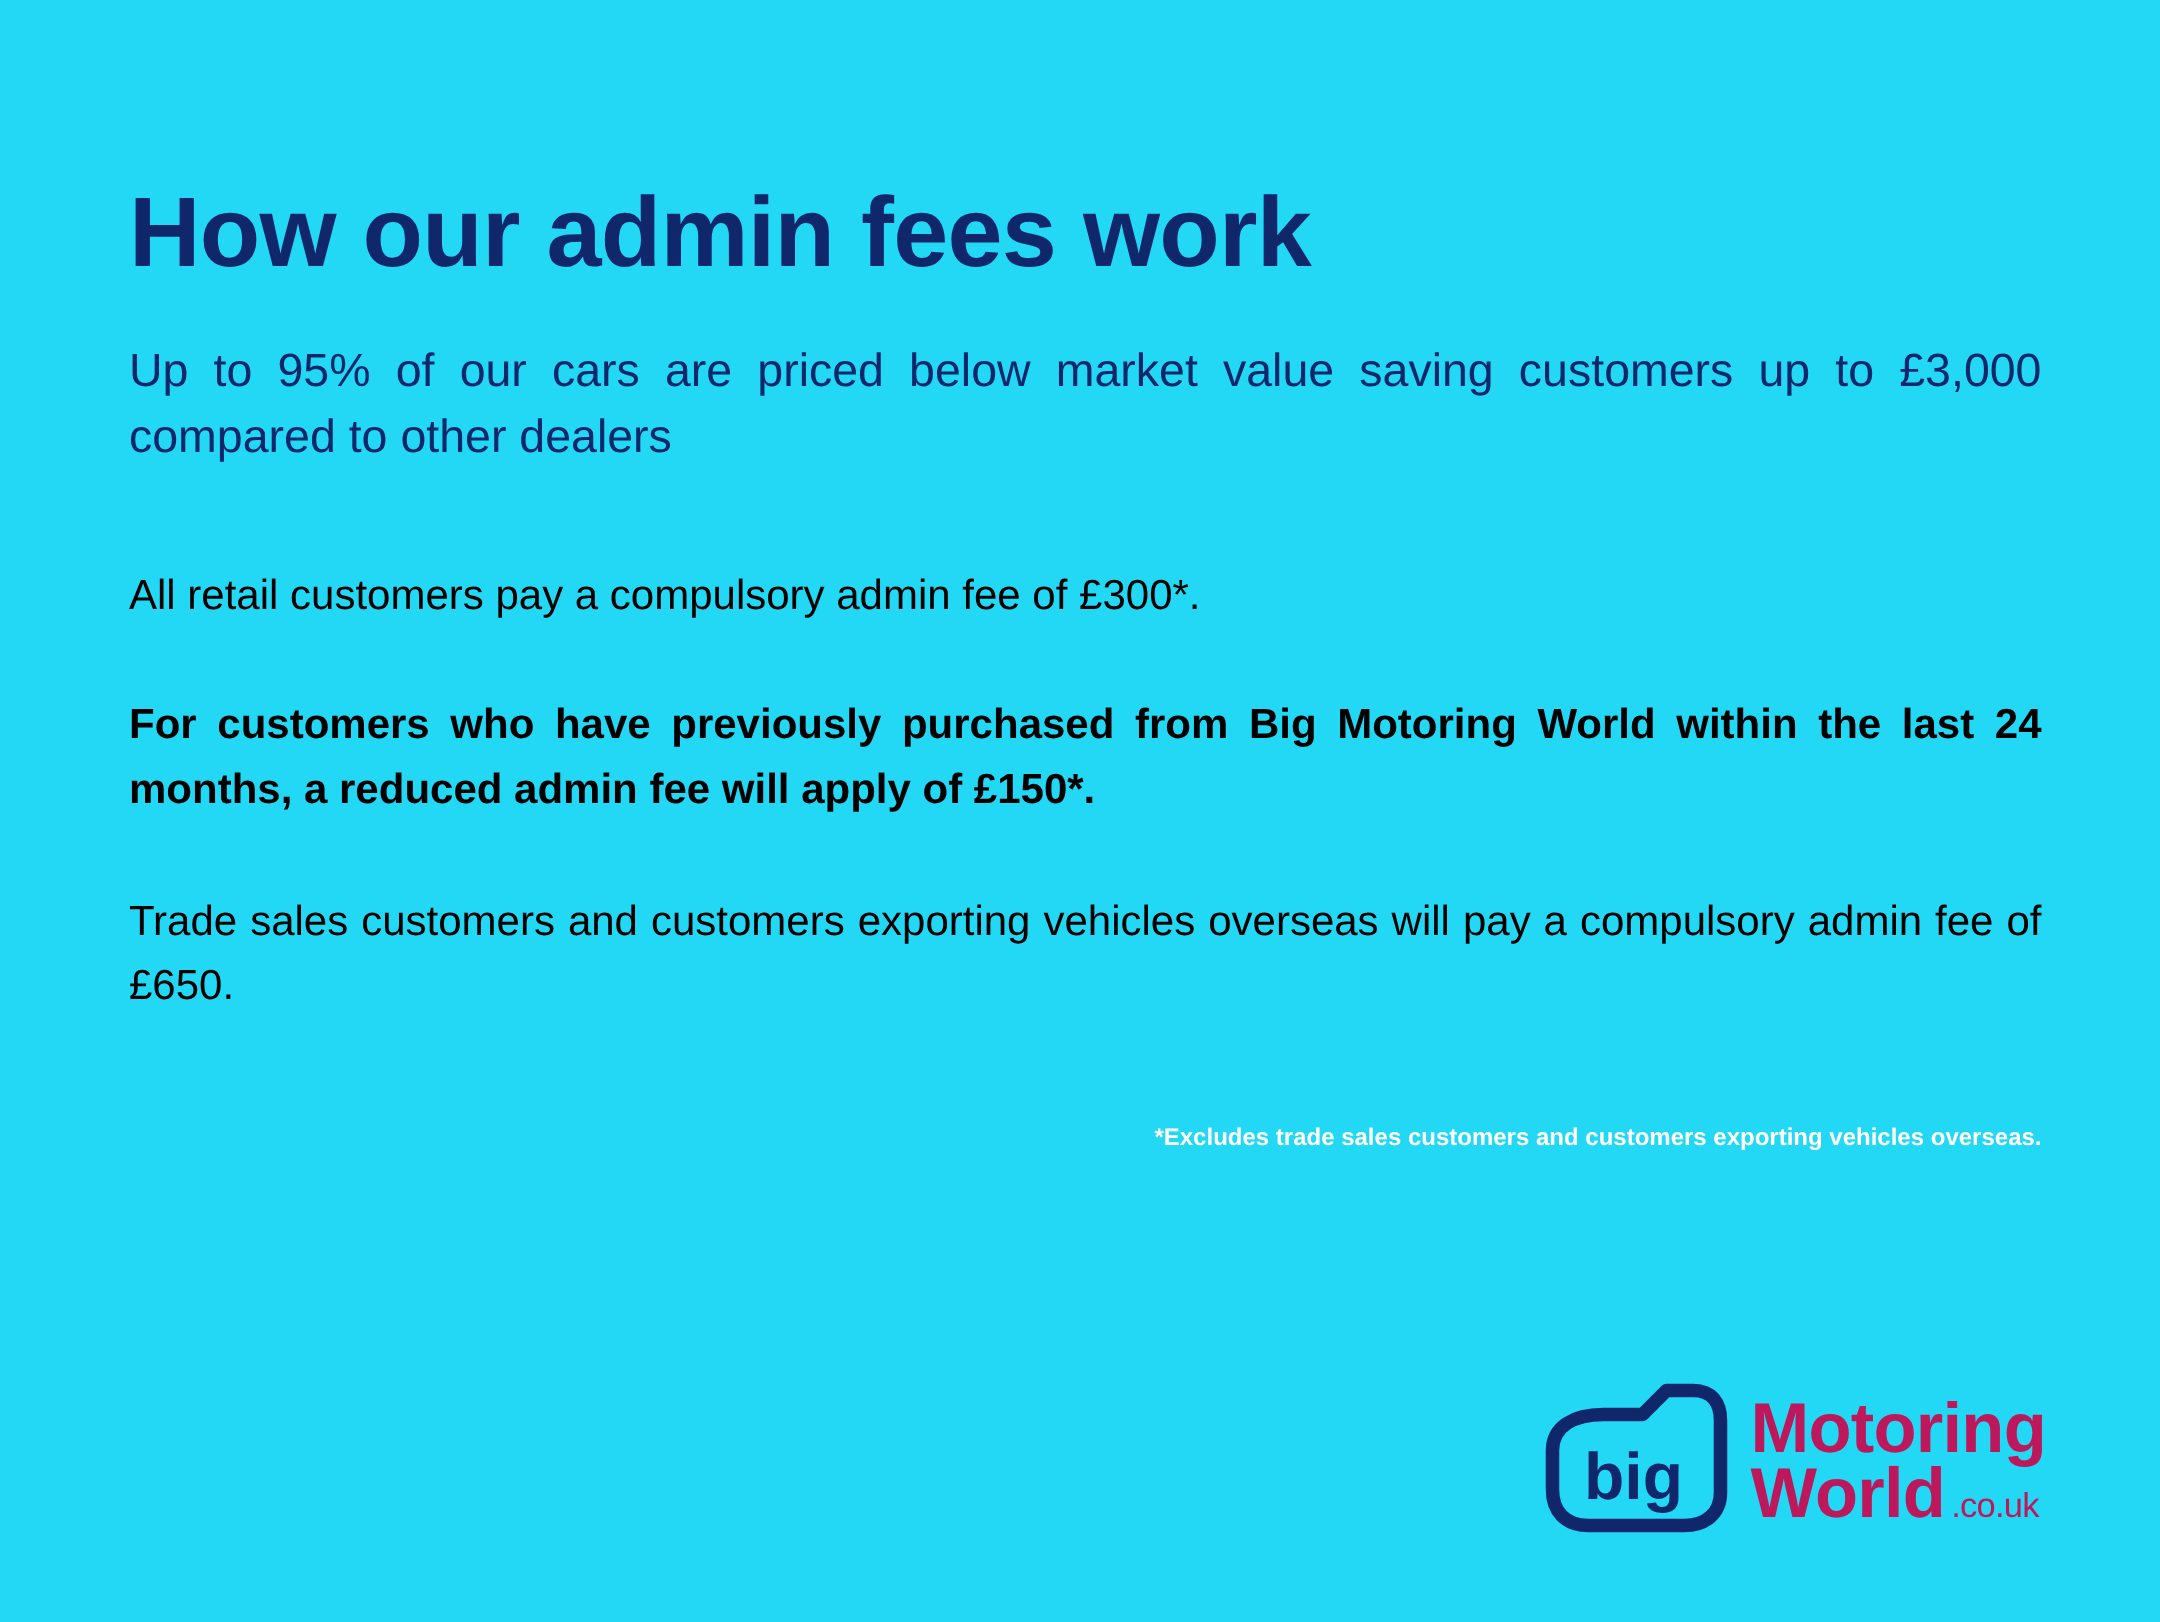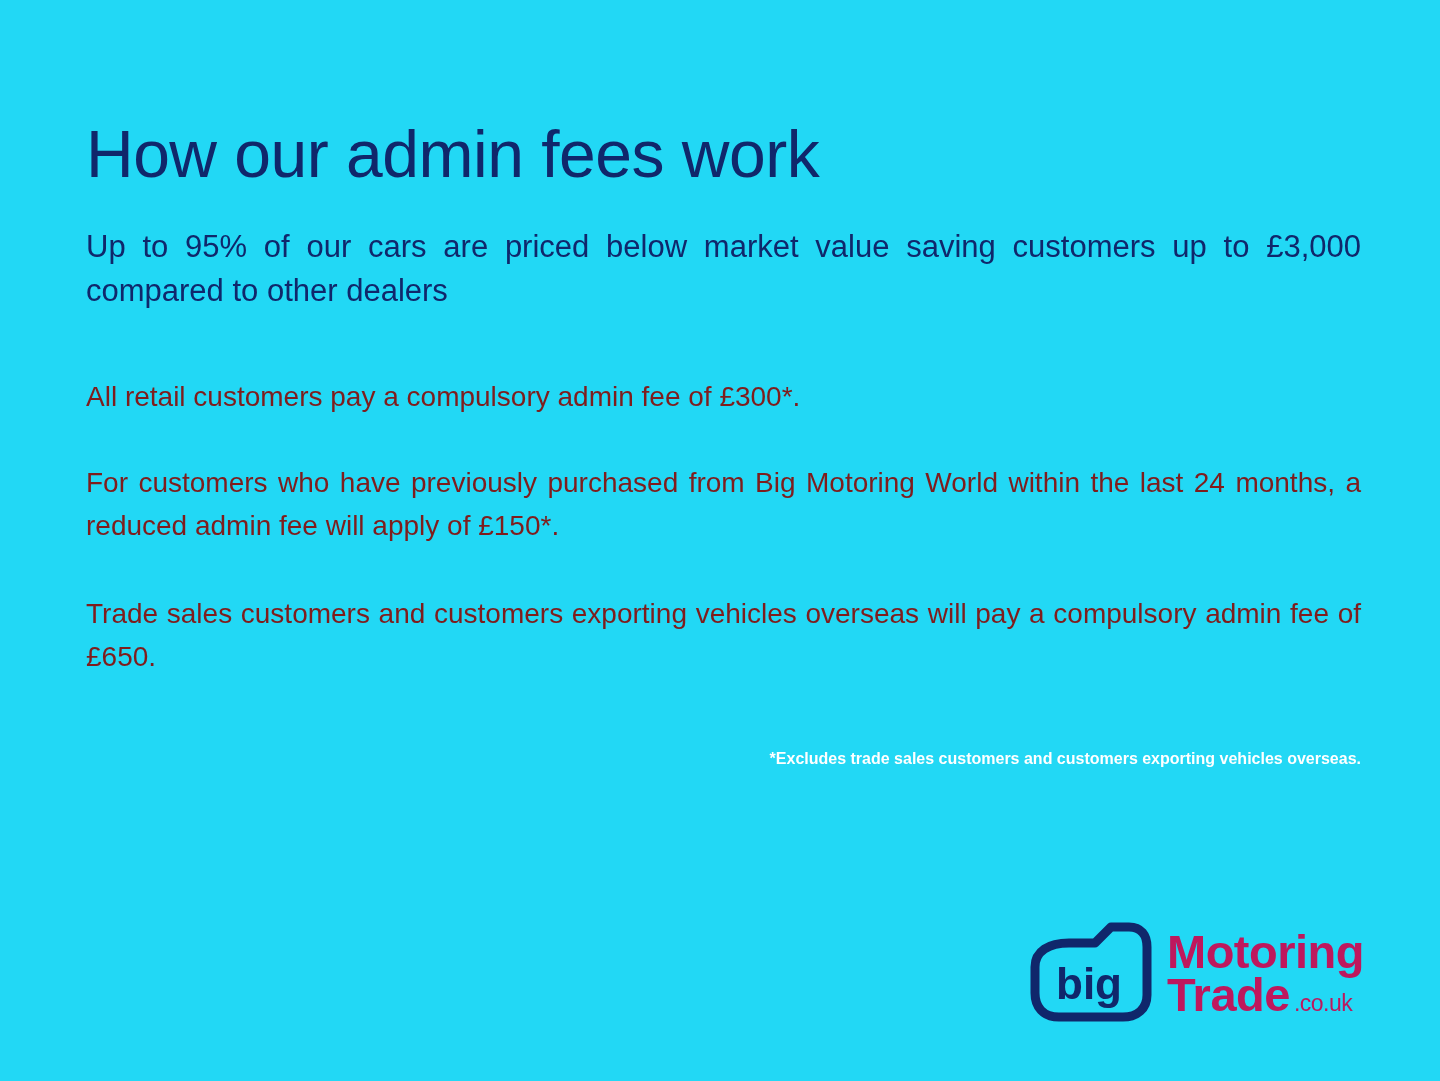--- a/index.html
+++ b/index.html
@@ -22,47 +22,47 @@
     padding: 0;
   }
   .content {
     position: absolute;
     left: 86px;
     top: 0;
     width: 1278px;
   }
   .title {
     color: #10276B;
-    font-weight: normal;
+    font-weight: bold;
     font-size: 66px;
     letter-spacing: -0.5px;
     line-height: 1.05;
     margin: 0;
     padding-top: 120px;
   }
   .subhead {
     color: #10276B;
     font-weight: normal;
     font-size: 31px;
     line-height: 1.42;
     margin: 0;
     padding-top: 36px;
     text-align: justify;
     width: 1275px;
   }
   .body-block {
-    color: #7f1d1d;
+    color: #000000;
     font-size: 28px;
     line-height: 1.55;
     text-align: justify;
     width: 1275px;
     margin: 0;
   }
   .p1 { padding-top: 62px; }
-  .p2 { padding-top: 42px; }
+  .p2 { padding-top: 42px; font-weight: bold; }
   .p3 { padding-top: 44px; }
   .footnote {
     color: #FFFFFF;
     font-size: 16px;
     font-weight: bold;
     text-align: right;
     width: 1275px;
     margin: 0;
     padding-top: 72px;
   }
@@ -119,18 +119,18 @@
   <div class="logo">
     <span class="logo-mark">
       <svg viewBox="0 0 128 104" width="128" height="104" aria-hidden="true">
         <path d="M10 46 C10 30 24 22 44 22 L70 22 L86 6 L104 6 C116 6 122 14 122 26 L122 74 C122 88 112 96 98 96 L34 96 C18 96 10 86 10 72 Z" fill="none" stroke="#10276B" stroke-width="9" stroke-linejoin="round"></path>
         <text x="64" y="78" font-family="Liberation Sans, sans-serif" font-size="44" font-weight="bold" fill="#10276B" text-anchor="middle">big</text>
       </svg>
     </span>
     <span class="logo-text">
       <span class="line1">Motoring</span>
       <span class="line2">
-        <span>Trade</span>
+        <span>World</span>
         <span class="tld">.co.uk</span>
       </span>
     </span>
   </div>
 </div>
 
 </body></html>

